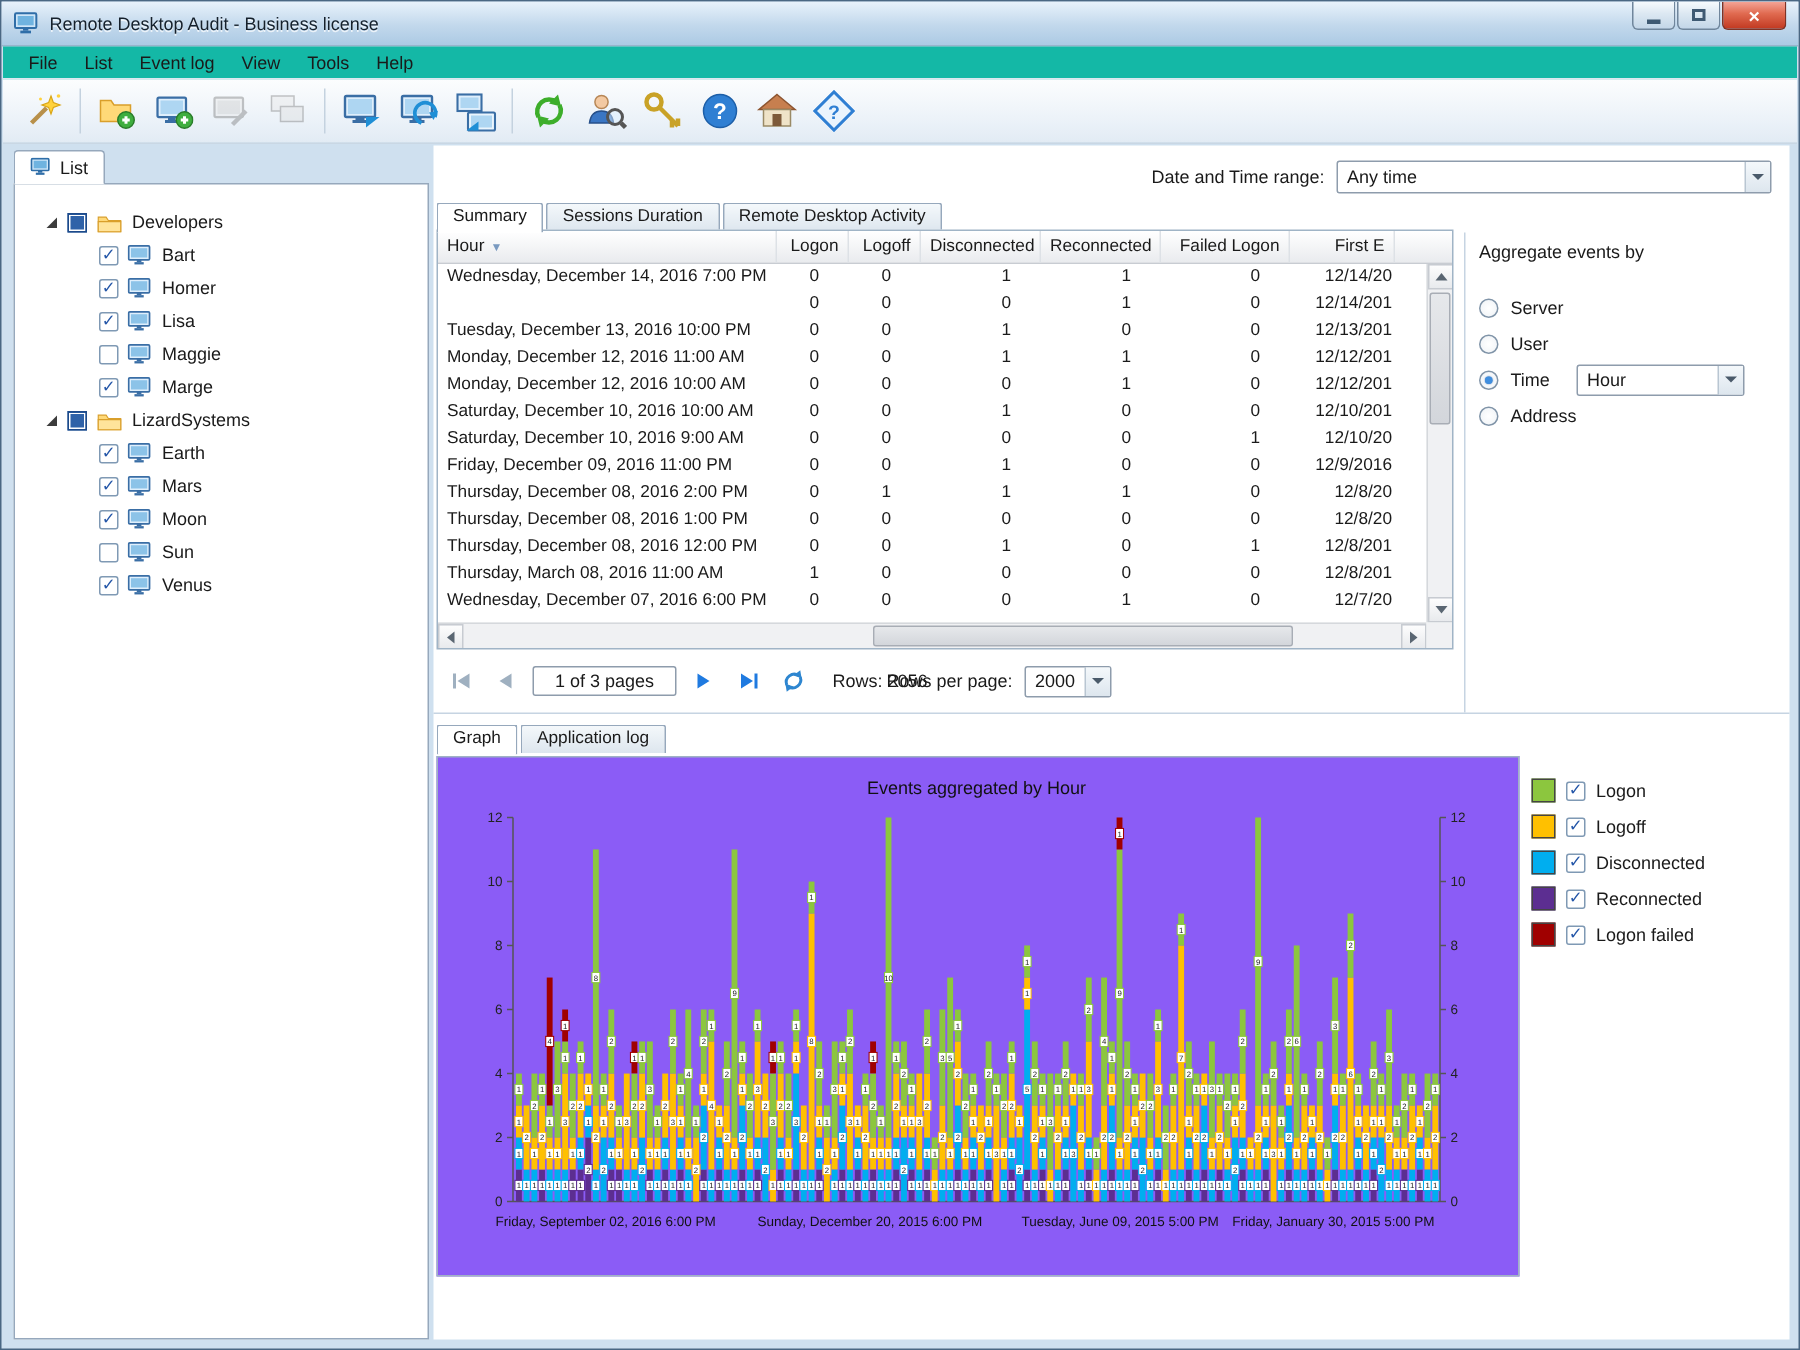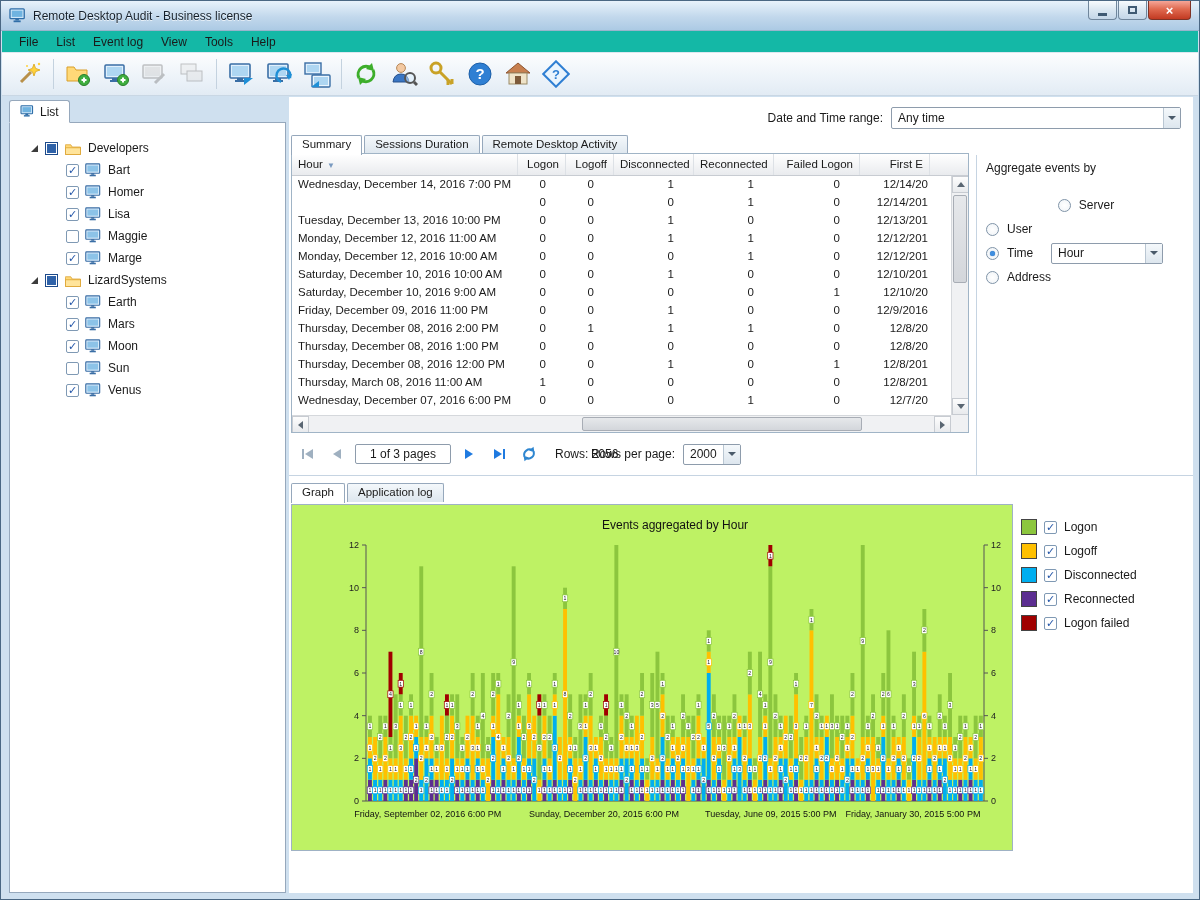--- a/index.html
+++ b/index.html
@@ -101,21 +101,21 @@
   
   .aggregate { position:absolute; left:697px; top:64px; width:200px; }
   .agg-title { margin-bottom:18px; }
   .radio-row { display:flex; align-items:center; gap:8px; height:24px; }
   .radio { width:13px; height:13px; border-radius:50%; border:1px solid #8094a8; background:radial-gradient(#ffffff,#eef2f6); position:relative; flex:0 0 13px; }
   .radio.sel::after { content:""; position:absolute; left:3px; top:3px; width:5px; height:5px; border-radius:50%; background:#3f8edf; box-shadow:0 0 1px #1c5fae; }
   .agg-combo { position:absolute; left:65px; width:112px; }
 
   
   .btabs { position:absolute; left:2px; top:386px; display:flex; }
-  .graphpanel { position:absolute; left:2px; top:407px; width:722px; height:347px; border:1px solid #9fb2c4; background:#bef264;padding-left:24px; }
+  .graphpanel { position:absolute; left:2px; top:407px; width:722px; height:347px; border:1px solid #9fb2c4; background:#8b5cf6; }
   .legend { position:absolute; left:732px; top:418px; }
   .lrow { display:flex; align-items:center; gap:7px; height:24px; }
   .swatch { width:16px; height:16px; border:1px solid #444; flex:0 0 16px; }
   svg text { font-family:"Liberation Sans","DejaVu Sans",sans-serif; }
 </style>
 </head>
 <body>
 
 <div id="window">
 
@@ -607,21 +607,21 @@
         </div>
       </div>
     </div>
 
     <div class="hsep"></div>
     <div class="vsep"></div>
 
     <div class="aggregate">
       <div class="agg-title">Aggregate events by</div>
       <div id="aggopts">
-          <div class="radio-row" style="position: relative; justify-content: center;">
+          <div class="radio-row" style="position: relative;">
             <span class="radio"></span>
             <span>Server</span>
           </div>
           <div class="radio-row" style="position: relative;">
             <span class="radio"></span>
             <span>User</span>
           </div>
           <div class="radio-row" style="position: relative;">
             <span class="radio sel"></span>
             <span>Time</span>

